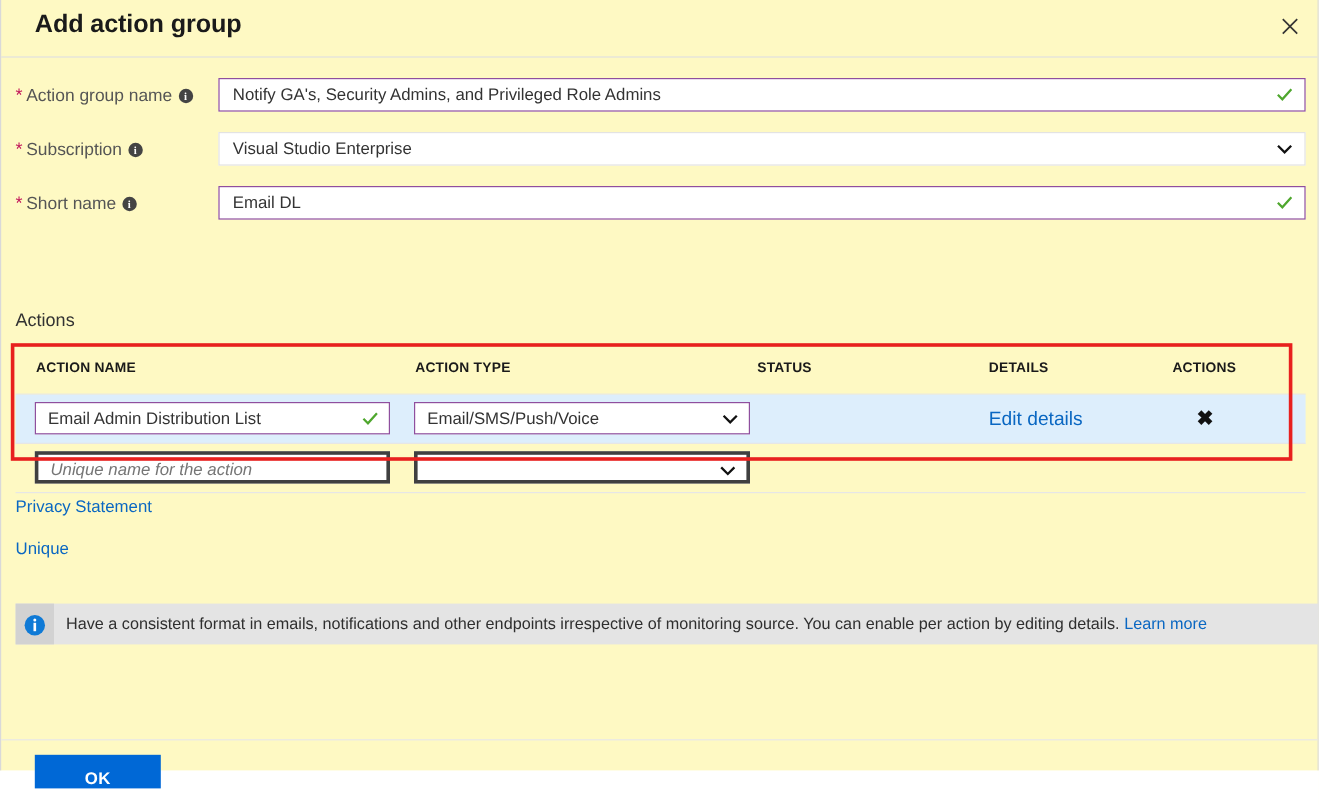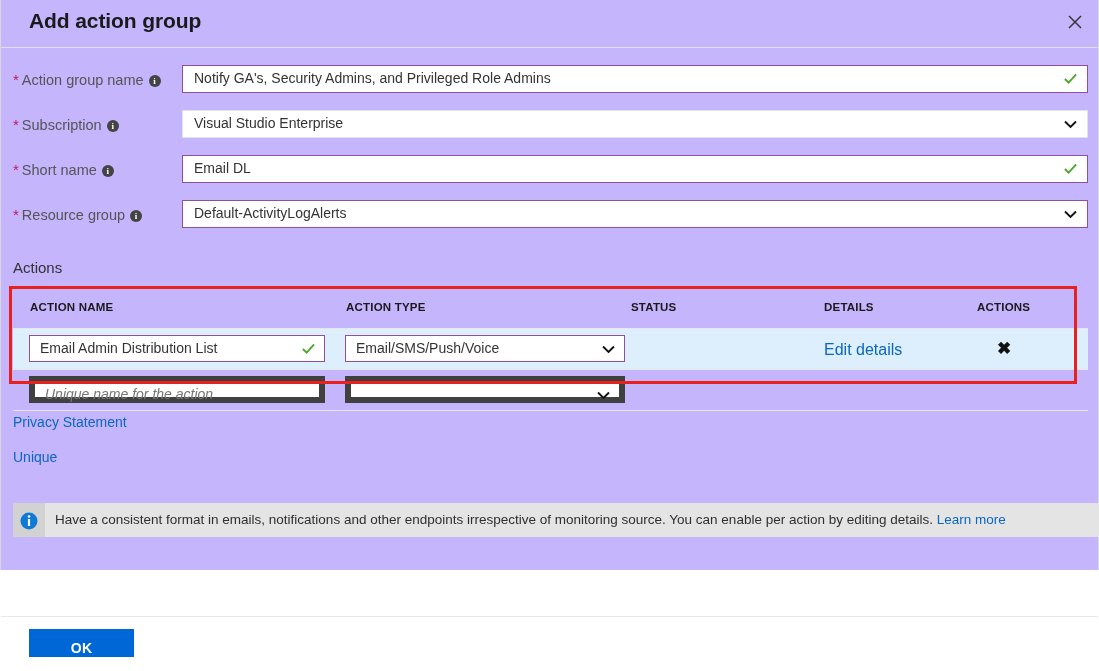--- a/index.html
+++ b/index.html
@@ -14,22 +14,22 @@
     color: #333333;
     overflow: hidden;
     position: relative;
   }
 
   .blade {
     position: absolute;
     left: 0;
     top: 0;
     width: 1099px;
-    height: 570px;
-    background: #c4b5fd;
+    height: 642px;
+    background: #fef9c3;
     border-left: 1px solid #d9d9d9;
     border-right: 1px solid #d9d9d9;
     box-sizing: border-box;
   }
 
   
   .blade-header {
     position: absolute;
     left: 0; top: 0;
     width: 100%;
@@ -174,21 +174,21 @@
   .cell-input {
     position: absolute;
     top: 6px;
     height: 27px;
     box-sizing: border-box;
     background: #ffffff;
   }
   .cell-input.name { left: 16px; width: 296px; }
   .cell-input.type { left: 332px; width: 280px; }
   .cell-input.bpurple { border: 1px solid #8f4f9e; }
-  .cell-input.bgray { border: 6px solid #404040; padding-left: 32px; }
+  .cell-input.bgray { border: 3px solid #404040; padding-left: 32px; }
   .cell-input .cval {
     position: absolute;
     left: 10px;
     top: 4px;
     font-size: 14px;
     color: #333333;
     white-space: nowrap;
   }
   .cell-input .cplace {
     position: absolute;
@@ -362,31 +362,20 @@
         <span class="req">*</span><span>Short name</span><span class="info-dot">i</span>
       </div>
       <div class="fieldwrap valid">
         <span class="fval">Email DL</span>
         <svg class="check-ok" viewBox="0 0 16 16">
           <polyline points="2,8.5 6,12.5 14,3.5" fill="none" stroke="#4fa72e" stroke-width="2"></polyline>
         </svg>
       </div>
     </div>
 
-    <div class="frow">
-      <div class="flabel">
-        <span class="req">*</span><span>Resource group</span><span class="info-dot">i</span>
-      </div>
-      <div class="fieldwrap valid">
-        <span class="fval">Default-ActivityLogAlerts</span>
-        <svg class="chev" viewBox="0 0 13 9">
-          <polyline points="1,1.5 6.5,7 12,1.5" fill="none" stroke="#111" stroke-width="1.9"></polyline>
-        </svg>
-      </div>
-    </div>
   </div>
 
   <div class="actions-heading">Actions</div>
 
   <div class="grid">
 
     <div class="grid-head">
       <div class="col c-name">ACTION NAME</div>
       <div class="col c-type">ACTION TYPE</div>
       <div class="col c-status">STATUS</div>

